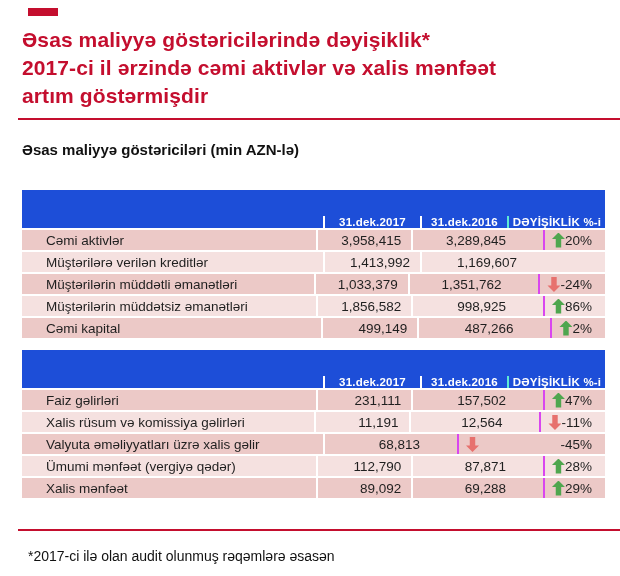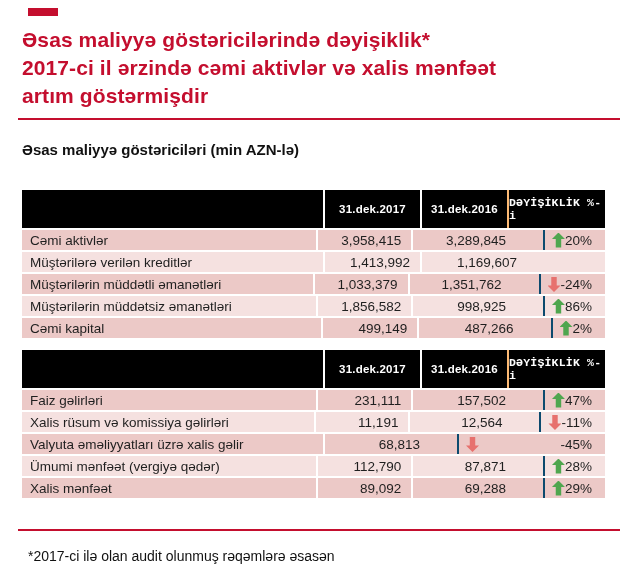--- a/index.html
+++ b/index.html
@@ -22,41 +22,41 @@
     position:absolute; left:18px; top:118px; width:602px; height:2px;
     background:#C40E2E;
   }
   .subtitle {
     position:absolute; left:22px; top:141px;
     font-size:15px; font-weight:bold; color:#111;
   }
   .fin-table { position:absolute; left:22px; width:583px; }
   .fin-table.t1 { top:190px; }
   .fin-table.t2 { top:350px; }
-  .thead { display:flex; height:38px; background:#000000; }
+  .thead { display:flex; height:38px; background:#1d4ed8;align-items:flex-end; }
   .th {
     color:#fff; font-size:11.5px; font-weight:bold;
     display:flex; align-items:center; justify-content:center;
     letter-spacing:0.2px;
   }
   .col-label { width:301px; }
   .col-2017  { width:97px;  border-left:2px solid #fff; }
   .col-2016  { width:87px;  border-left:2px solid #fff; }
-  .col-chg   { flex:1;      border-left:2px solid #fdba74;font-family:Liberation Mono, monospace; }
+  .col-chg   { flex:1;      border-left:2px solid #5eead4; }
   .trow {
     display:flex; height:22px; border-top:2px solid #fff;
     font-size:13.5px; color:#1f1f1f;
   }
   .tbody .trow:nth-child(odd)  { background:#ECC9C7; }
   .tbody .trow:nth-child(even) { background:#F5E1E0; }
   .td { display:flex; align-items:center; }
-  .td.label { width:301px; padding-left:8px; }
+  .td.label { width:301px; padding-left:24px; }
   .td.num   { width:97px; border-left:2px solid #fff; justify-content:flex-end; padding-right:10px; }
   .td.num2  { width:102px; border-left:2px solid #fff; justify-content:flex-end; padding-right:5px; }
-  .td.chg   { flex:1; border-left:2px solid #0c4a6e;margin-left:32px; }
+  .td.chg   { flex:1; border-left:2px solid #d946ef;margin-left:32px; }
   .arrow {
     width:13px; height:15px; margin-left:7px; flex:0 0 auto;
     clip-path: polygon(50% 0, 100% 44%, 71% 44%, 71% 100%, 29% 100%, 29% 44%, 0 44%);
     background:#999;
   }
   .arrow[data-direction="up"]   { background:#4FA64F; }
   .arrow[data-direction="down"] { background:#E7716E; transform:scaleY(-1); }
   .chg-val { flex:1; text-align:right; padding-right:13px; }
   .bottom-rule {
     position:absolute; left:18px; top:529px; width:602px; height:2px;

